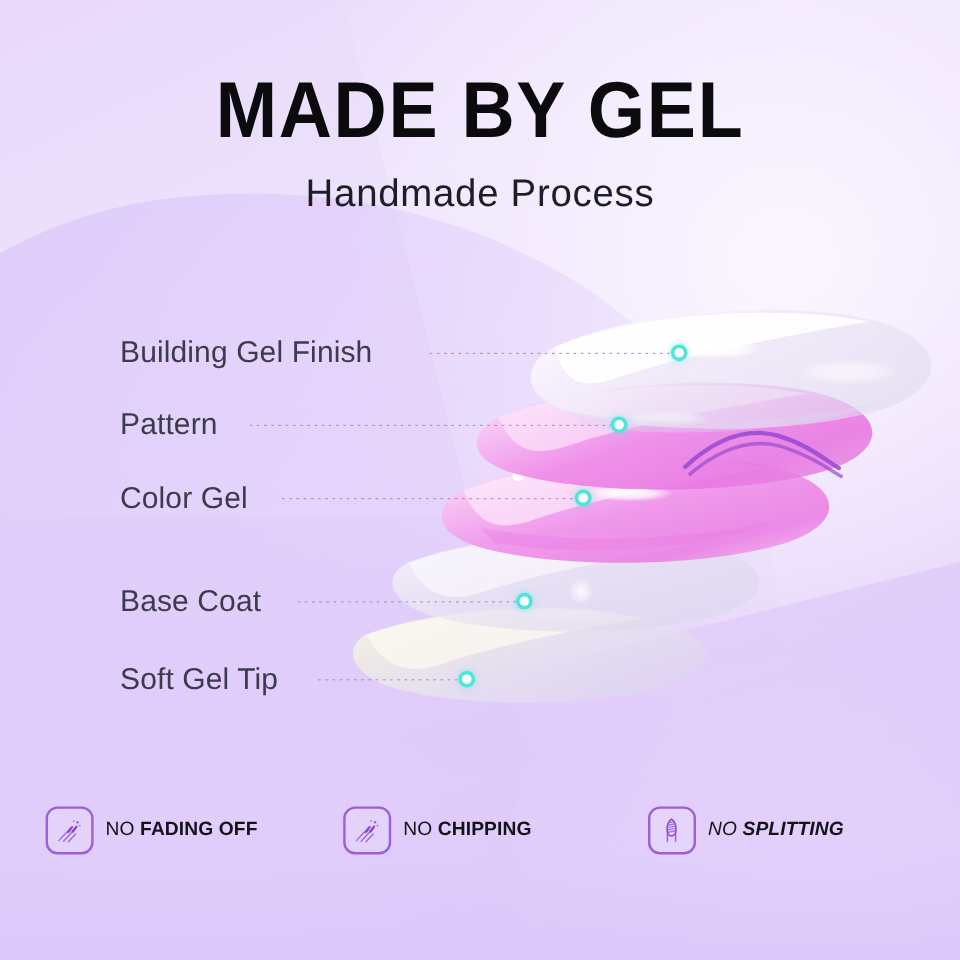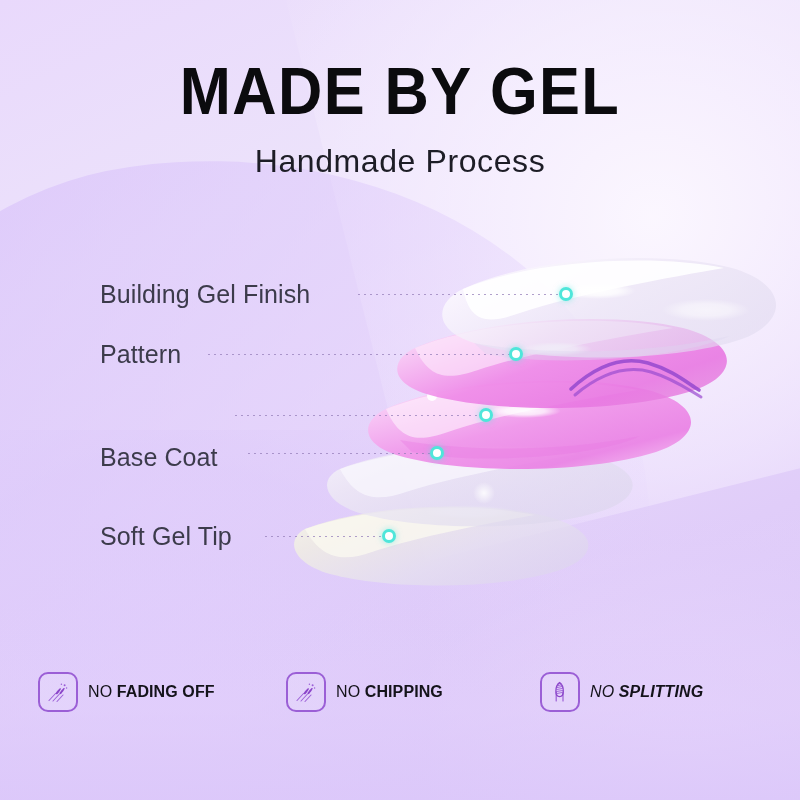--- a/index.html
+++ b/index.html
@@ -315,31 +315,32 @@
     <span class="marker" style="left:459px;"></span>
   </div>
 
   <div class="callout" style="left:100px; top:337px; width:340px;">
     <span class="callout-label">Pattern</span>
     <span class="leader" style="left:108px; width:305px;"></span>
     <span class="marker" style="left:409px;"></span>
   </div>
 
   <div class="callout" style="left:100px; top:398px; width:320px;">
+    <span class="callout-label">Color Gel</span>
     <span class="leader" style="left:135px; width:248px;"></span>
     <span class="marker" style="left:379px;"></span>
   </div>
 
-  <div class="callout" style="left:100px; top:436px; width:270px;align-items:flex-end;">
+  <div class="callout" style="left:100px; top:484px; width:270px;">
     <span class="callout-label">Base Coat</span>
     <span class="leader" style="left:148px; width:186px;"></span>
     <span class="marker" style="left:330px;"></span>
   </div>
 
-  <div class="callout" style="left:100px; top:519px; width:250px;align-items:center;">
+  <div class="callout" style="left:100px; top:549px; width:250px;align-items:center;">
     <span class="callout-label">Soft Gel Tip</span>
     <span class="leader" style="left:165px; width:121px;"></span>
     <span class="marker" style="left:282px;"></span>
   </div>
 
   <div class="features">
 
     <div class="feature">
       <span class="feature-icon">
         <svg width="24" height="24" viewBox="0 0 24 24">

